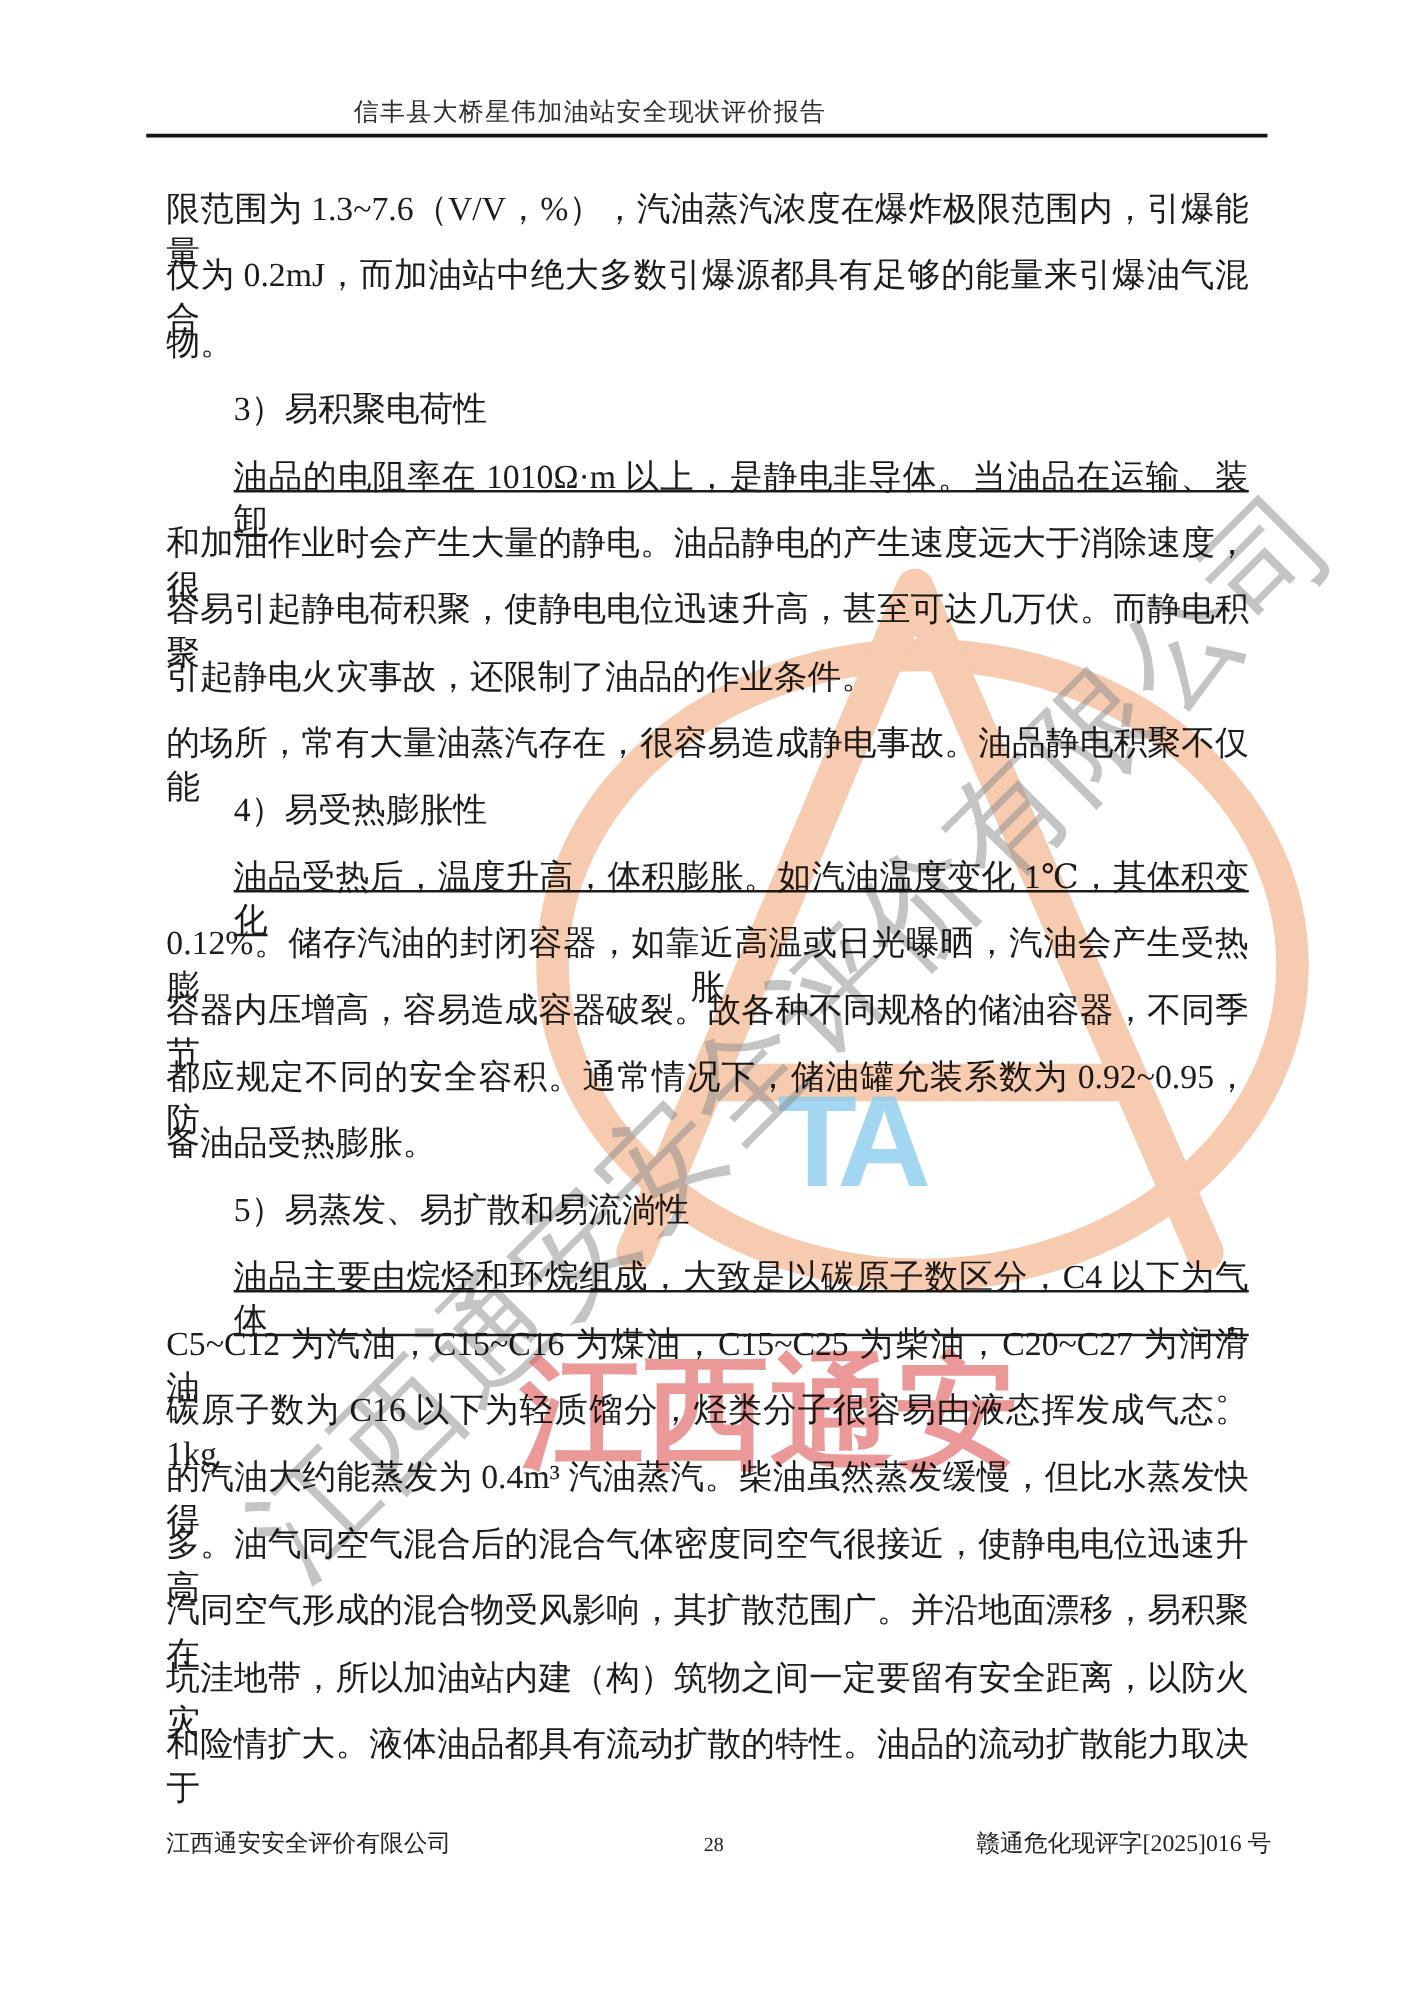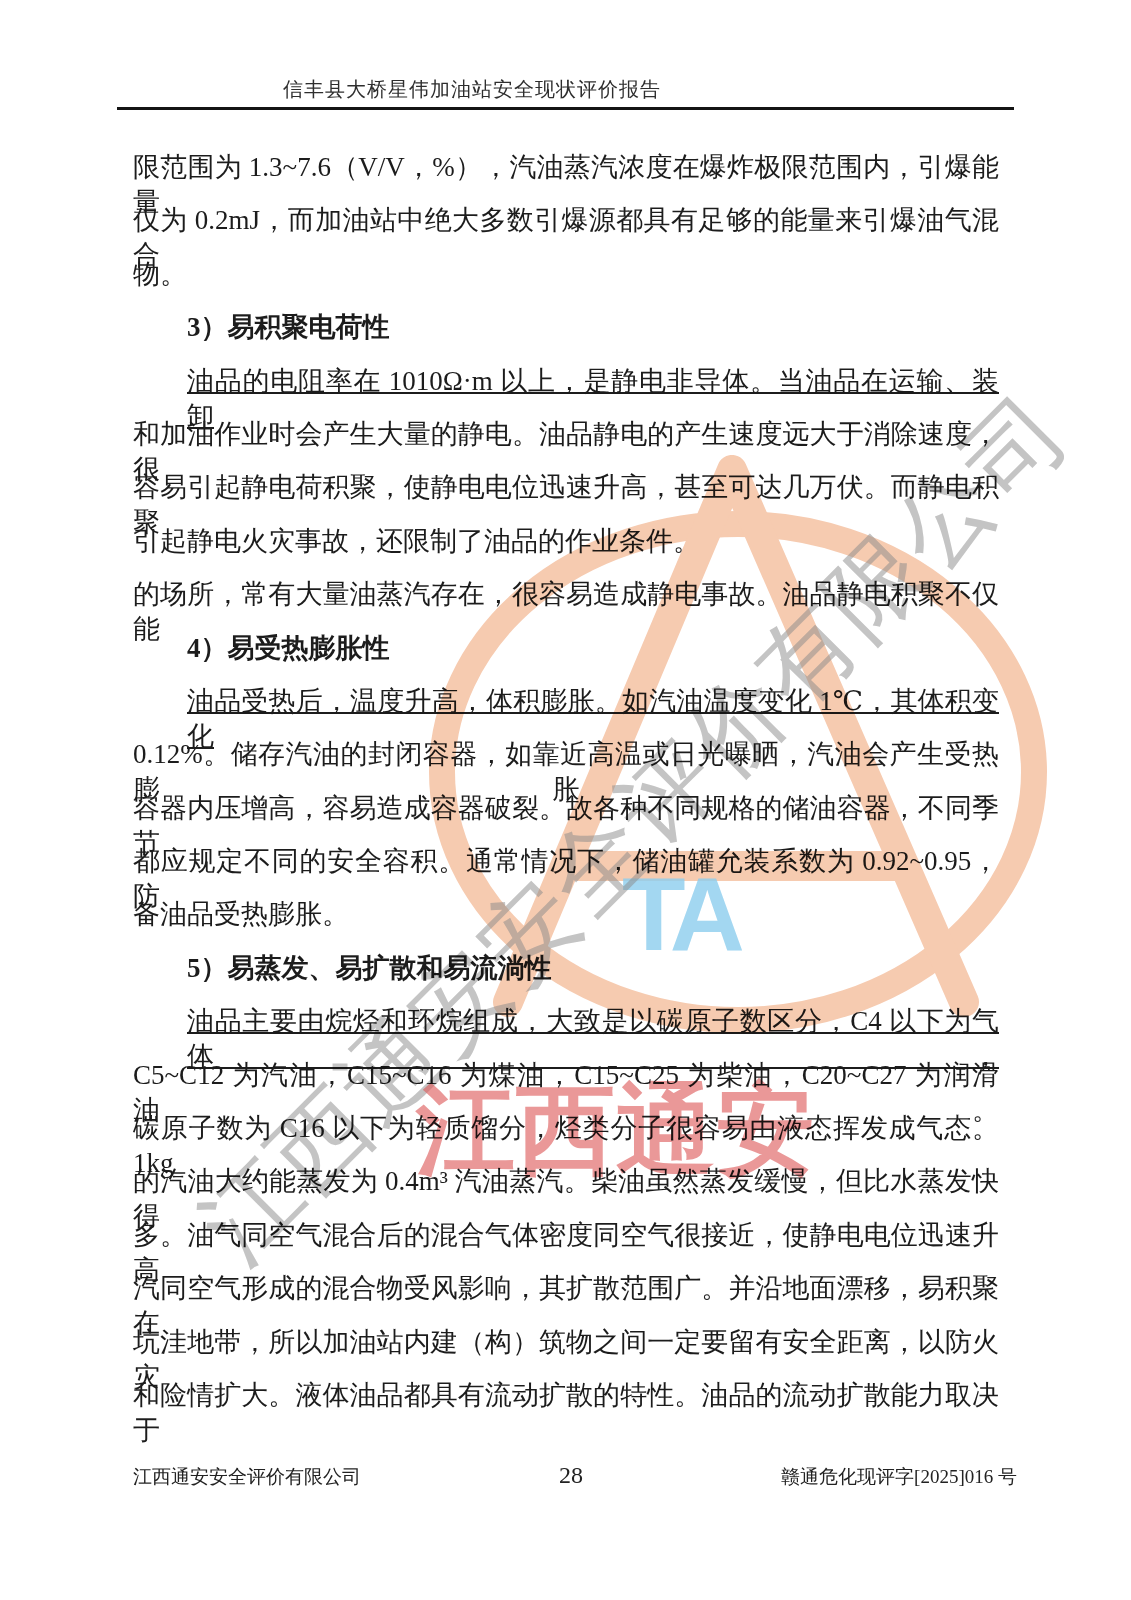--- a/index.html
+++ b/index.html
@@ -7,26 +7,26 @@
         font-family:"Liberation Serif","DejaVu Serif",serif;color:#1c1c1c;}
   
   .hdr-title{position:absolute;top:76px;left:0;width:944px;text-align:center;
              font-size:20px;letter-spacing:1px;color:#2e2e2e;}
   .hdr-rule{position:absolute;top:107px;left:117px;width:897px;height:3px;background:#141414;}
   
   .content{position:absolute;left:133px;top:150px;width:866px;font-size:27px;color:#1c1c1c;}
   .ln{line-height:35px;height:53.4px;text-align:justify;text-align-last:justify;
       text-justify:inter-ideograph;white-space:nowrap-off;}
   .ln.end{text-align-last:left;}
-  .ln.head{text-align:left;text-align-last:left;padding-left:54px;font-weight:bold;}
+  .ln.head{text-align:left;text-align-last:left;padding-left:54px;}
   .ln.ind{padding-left:54px;text-decoration:underline;}
   
   .ftr{position:absolute;left:133px;top:1462px;width:884px;display:flex;
        justify-content:space-between;align-items:baseline;font-size:19px;color:#222;}
-  .ftr .pg{font-size:24px;}
+  .ftr .pg{font-size:16px;}
   
   .wm{position:absolute;left:0;top:0;width:1011px;height:1600px;
       mix-blend-mode:multiply;pointer-events:none;margin-left:16px;}
   .wm-logo{position:absolute;left:0;top:0;opacity:.6;}
   .wm-ta{position:absolute;left:606px;top:862px;font-family:"Liberation Sans","DejaVu Sans",sans-serif;
          font-weight:700;font-size:104px;letter-spacing:-8px;color:#8ccdee;opacity:.8;line-height:1;}
   .wm-gray{position:absolute;left:168px;top:1210px;transform-origin:0 0;transform:rotate(-45deg);
            font-family:"Liberation Sans","DejaVu Sans",sans-serif;font-size:96px;letter-spacing:2px;
            color:#8a8a8a;opacity:.5;white-space:nowrap;line-height:1;}
   .wm-red{position:absolute;left:400px;top:1080px;font-family:"Liberation Sans","DejaVu Sans",sans-serif;

